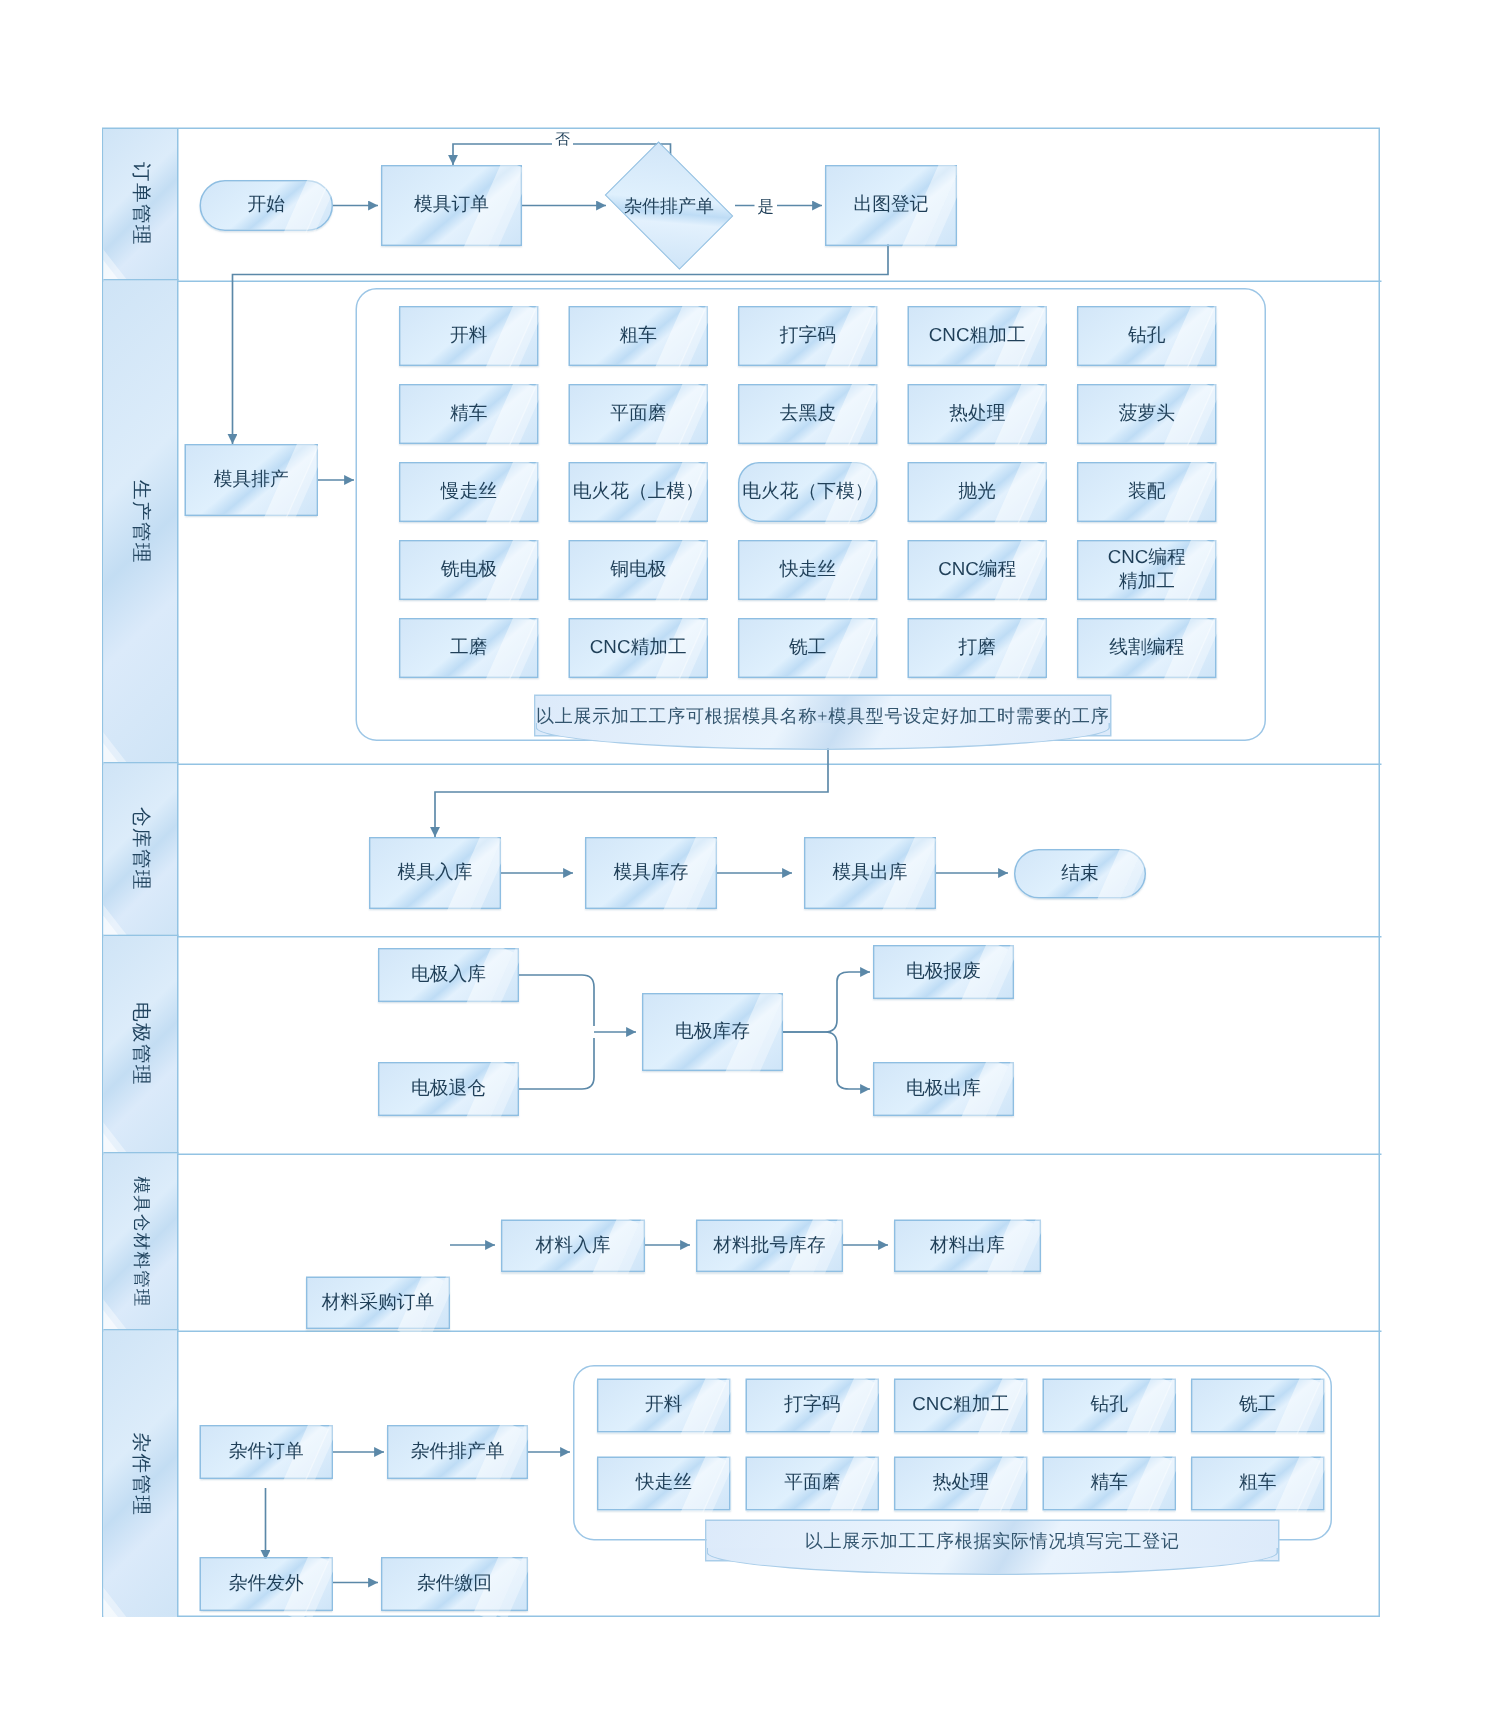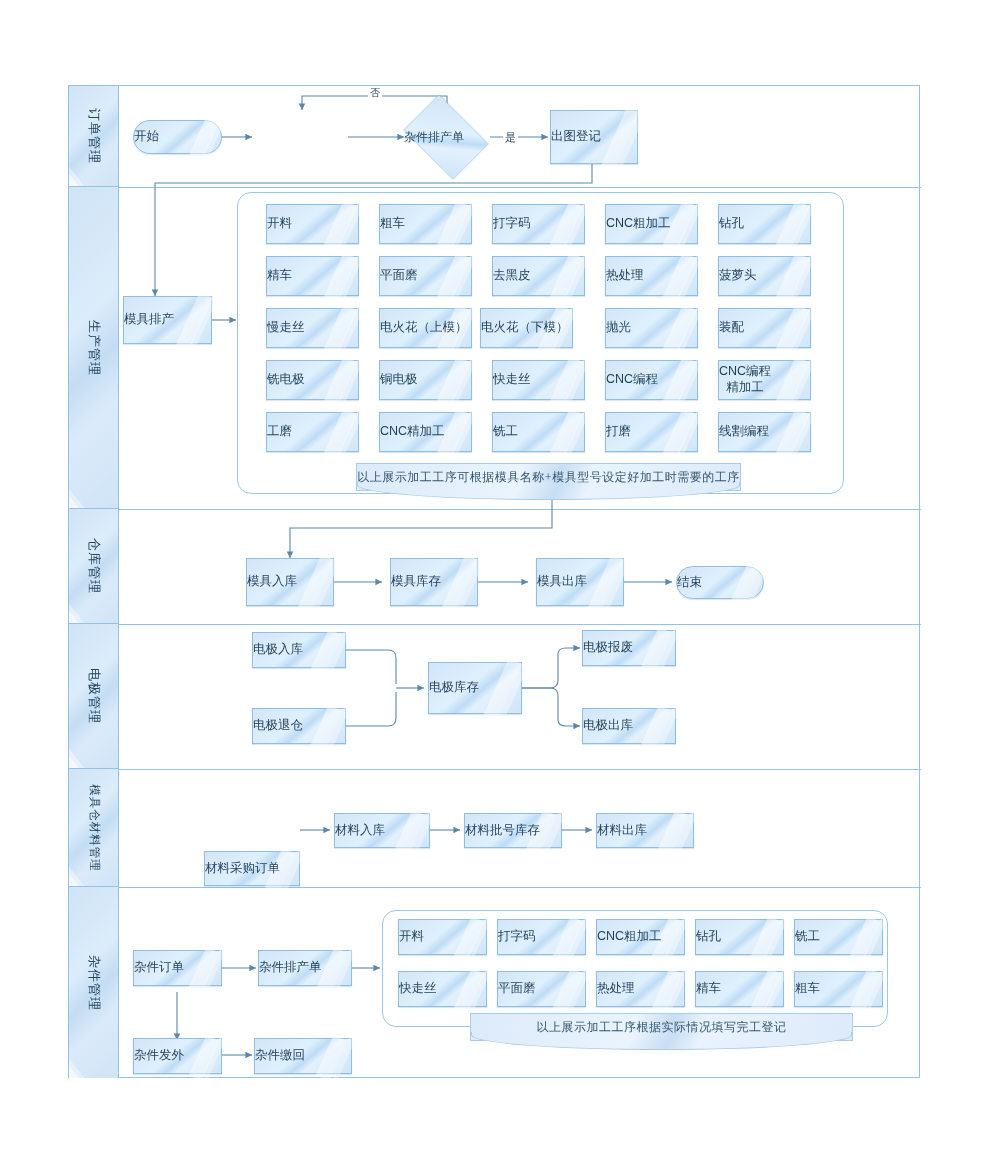--- a/index.html
+++ b/index.html
@@ -83,21 +83,21 @@
     transform: translate(-50%,-50%) rotate(90deg);
     white-space: nowrap;
     font-size: 13px; color: #20435e; letter-spacing: 1px;
   }
 
   
   .node {
     position: absolute;
     background: linear-gradient(140deg,#d2e6f8 0%,#dff0fd 45%,#bedcf5 56%,#e3f1fd 64%,#cfe5f8 100%);
     border: 1px solid #8ebee2;
-    display: flex; align-items: center; 
+    display: flex; align-items: center; justify-content: center;
     text-align: center; color: #1f3f58; font-size: 12.5px; line-height: 1.25;
     box-shadow: 0 1px 1px rgba(110,150,180,.25);
   }
   .node .gloss {
     position: absolute; right: 12%; top: -10%; width: 16%; height: 130%;
     background: rgba(255,255,255,.45);
     transform: rotate(24deg);
     pointer-events: none;
   }
   .node .gloss2 {
@@ -244,20 +244,25 @@
   </svg>
 
   <div class="edge-label" style="left:503px;top:130px">是</div>
   <div class="edge-label" style="left:368px;top:86px;font-size:10px">否</div>
 
   <div class="node terminator" style="left:133px;top:120px;width:89px;height:34px">
     <div class="gloss"></div>
     <div class="gloss2"></div>
     <span>开始</span>
   </div>
+  <div class="node" style="left:254px;top:110px;width:94px;height:54px">
+    <div class="gloss"></div>
+    <div class="gloss2"></div>
+    <span>模具订单</span>
+  </div>
   <div class="node diamond" style="left:396px;top:101px;width:100px;height:72px">
     <div class="diamond-shape"></div>
     <div class="diamond-text">杂件排产单</div>
   </div>
   <div class="node" style="left:550px;top:110px;width:88px;height:54px">
     <div class="gloss"></div>
     <div class="gloss2"></div>
     <span>出图登记</span>
   </div>
 
@@ -323,21 +328,21 @@
       <div class="node" style="left: 266px; top: 308px; width: 93px; height: 40px;">
         <div class="gloss"></div>
         <div class="gloss2"></div>
         <span>慢走丝</span>
       </div>
       <div class="node" style="left: 379px; top: 308px; width: 93px; height: 40px;">
         <div class="gloss"></div>
         <div class="gloss2"></div>
         <span>电火花（上模）</span>
       </div>
-      <div class="node" style="left: 480px; top: 308px; width: 93px; height: 40px;">
+      <div class="node" style="left: 492px; top: 308px; width: 93px; height: 40px; border-radius: 14px;">
         <div class="gloss"></div>
         <div class="gloss2"></div>
         <span>电火花（下模）</span>
       </div>
       <div class="node" style="left: 605px; top: 308px; width: 93px; height: 40px;">
         <div class="gloss"></div>
         <div class="gloss2"></div>
         <span>抛光</span>
       </div>
       <div class="node" style="left: 718px; top: 308px; width: 93px; height: 40px;">

